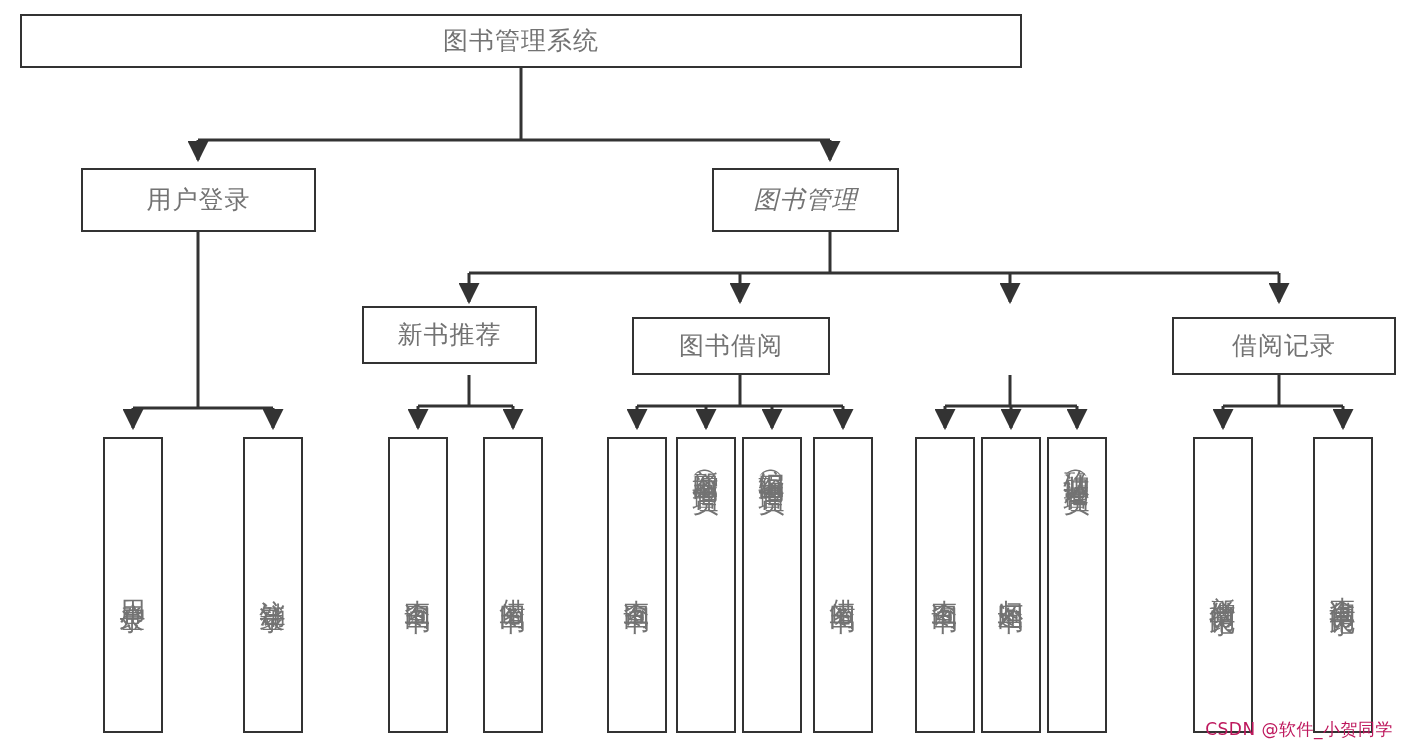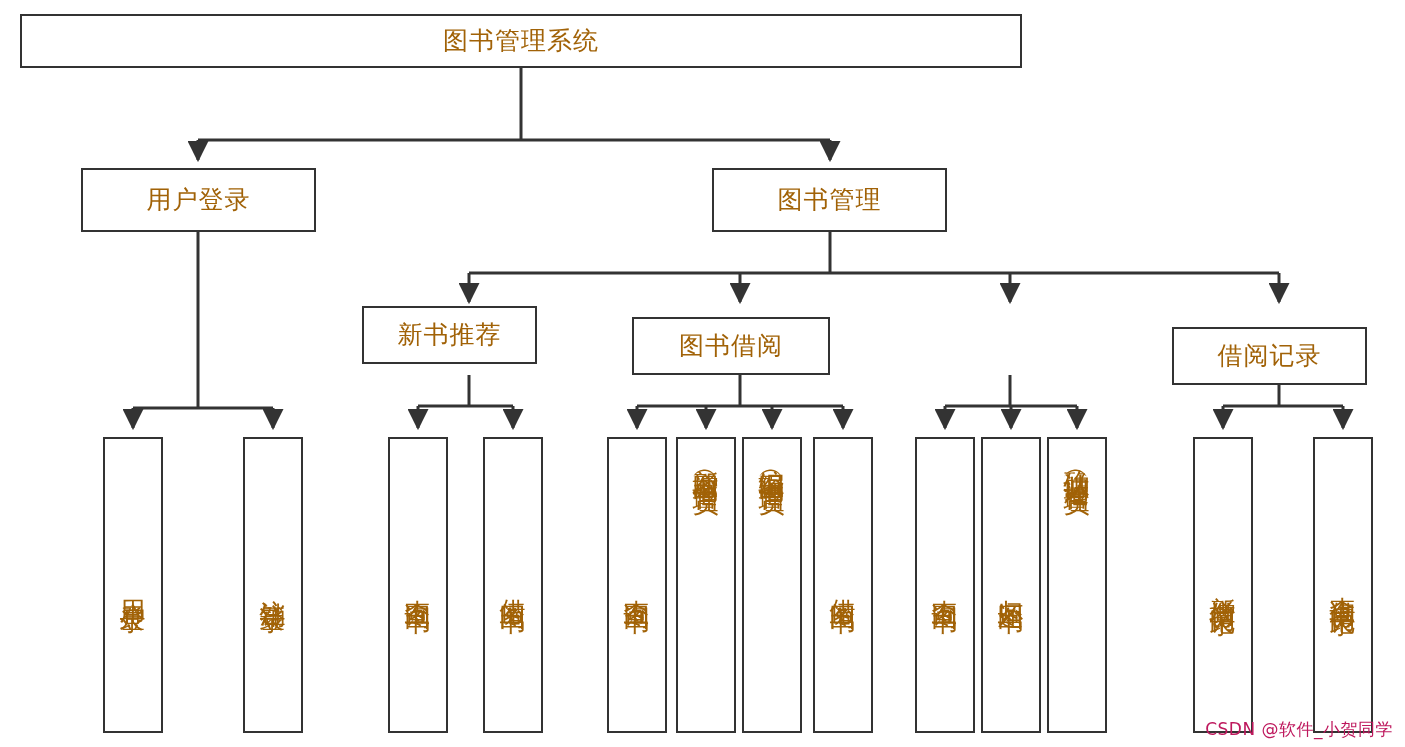--- a/index.html
+++ b/index.html
@@ -22,21 +22,21 @@
     pointer-events:none;
   }
   .node{
     position:absolute;
     box-sizing:border-box;
     background:#ffffff;
     border:2px solid #333333;
     display:flex;
     align-items:center;
     justify-content:center;
-    color:#a16207;
+    color:#737373;
   }
   .node .lbl{
     display:block;
     text-align:center;
     line-height:1.15;
     white-space:nowrap;
   }
   
   .node.h .lbl{
     font-size:25px;
@@ -127,31 +127,31 @@
     </g>
   </svg>
 
   <div class="node h root" style="left:20px;top:14px;width:1002px;height:54px;">
     <span class="lbl">图书管理系统</span>
   </div>
 
   <div class="node h" style="left:81px;top:168px;width:235px;height:64px;">
     <span class="lbl">用户登录</span>
   </div>
-  <div class="node h" style="left:712px;top:168px;width:235px;height:64px;">
+  <div class="node h" style="left:712px;top:168px;width:187px;height:64px;font-style:italic;">
     <span class="lbl">图书管理</span>
   </div>
 
   <div class="node h" style="left:362px;top:306px;width:175px;height:58px;">
     <span class="lbl">新书推荐</span>
   </div>
   <div class="node h" style="left:632px;top:317px;width:198px;height:58px;">
     <span class="lbl">图书借阅</span>
   </div>
-  <div class="node h" style="left:1172px;top:327px;width:195px;height:58px;">
+  <div class="node h" style="left:1172px;top:317px;width:224px;height:58px;">
     <span class="lbl">借阅记录</span>
   </div>
 
   <div class="node v centered" style="left:103px;top:437px;width:60px;height:296px;">
     <span class="lbl">用户登录</span>
   </div>
   <div class="node v centered" style="left:243px;top:437px;width:60px;height:296px;">
     <span class="lbl">注销登录</span>
   </div>
 

